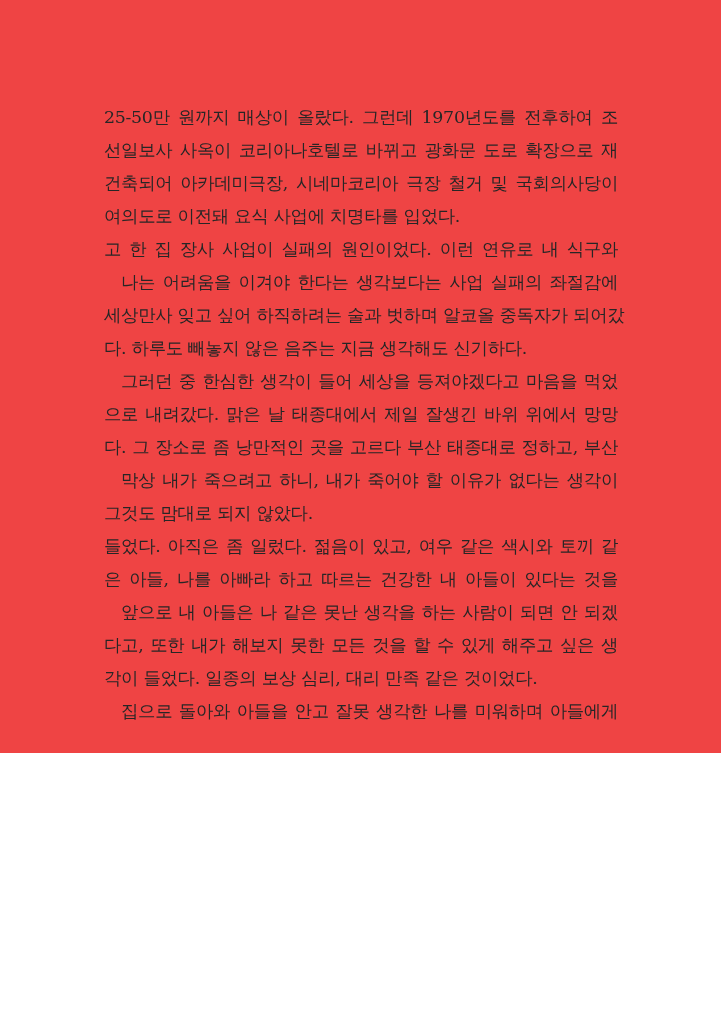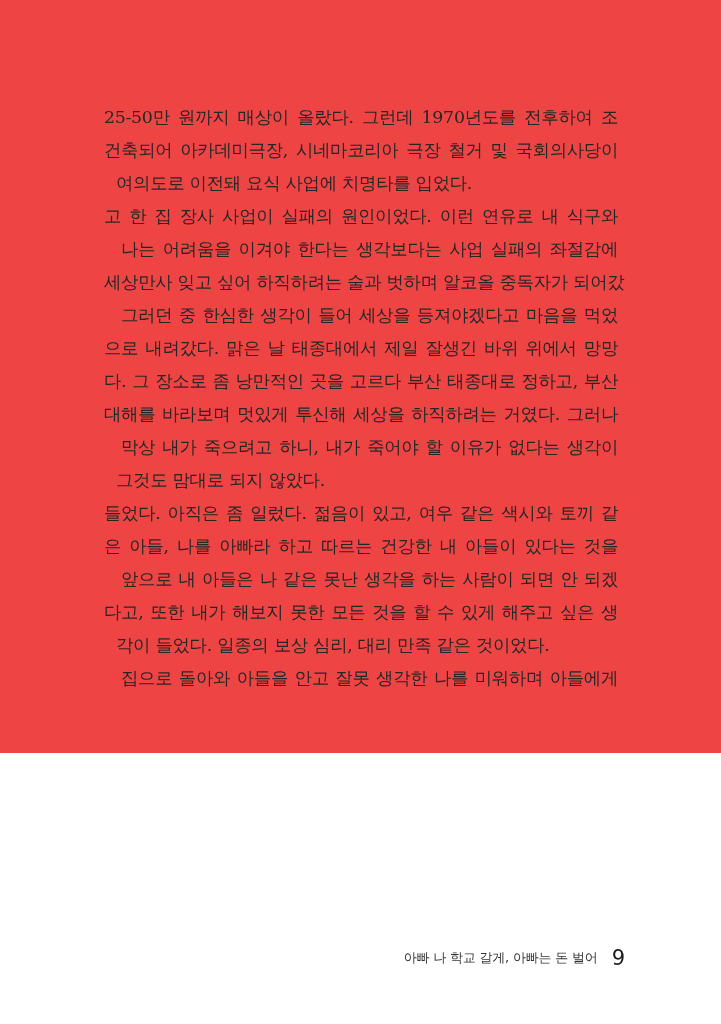--- a/index.html
+++ b/index.html
@@ -5,21 +5,21 @@
   html, body { margin: 0; padding: 0; background: #ffffff; }
   body { width: 721px; height: 1024px; position: relative; overflow: hidden; }
   .page { position: absolute; left: 0; top: 0; width: 721px; height: 753px; background: #ef4444; }
   .body-text {
     position: absolute; left: 104px; top: 101px; width: 514px;
     font-family: "DejaVu Serif", "Liberation Serif", serif;
     font-size: 17.4px; line-height: 33px; color: #262626;
     letter-spacing: -0.3px;
   }
   .line { display: block; white-space: nowrap; height: 33px; text-align: justify; text-align-last: justify; }
-  .line.last { text-align-last: left; margin-left: 12px; }
+  .line.last { text-align-last: left; }
   .line.indent { padding-left: 17px; }
   .footer {
     position: absolute; left: 380px; top: 944px; width: 245px; height: 28px;
     display: flex; align-items: center; justify-content: flex-end;
   }
   .running-title {
     font-family: "DejaVu Sans", "Liberation Sans", sans-serif;
     font-size: 13px; color: #333333; letter-spacing: -0.2px;
   }
   .page-number {
@@ -27,35 +27,32 @@
     font-family: "DejaVu Sans", "Liberation Sans", sans-serif;
     font-size: 21px; color: #1c1c1c;
   }
 </style>
 </head>
 <body>
 
 <div class="page">
   <div class="body-text" id="body-text">
       <span class="line">25-50만 원까지 매상이 올랐다. 그런데 1970년도를 전후하여 조</span>
+      <span class="line">선일보사 사옥이 코리아나호텔로 바뀌고 광화문 도로 확장으로 재</span>
       <span class="line">건축되어 아카데미극장, 시네마코리아 극장 철거 및 국회의사당이</span>
       <span class="line last">여의도로 이전돼 요식 사업에 치명타를 입었다.</span>
       <span class="line">고 한 집 장사 사업이 실패의 원인이었다. 이런 연유로 내 식구와</span>
       <span class="line indent">나는 어려움을 이겨야 한다는 생각보다는 사업 실패의 좌절감에</span>
       <span class="line">세상만사 잊고 싶어 하직하려는 술과 벗하며 알코올 중독자가 되어갔</span>
+      <span class="line last">다. 하루도 빼놓지 않은 음주는 지금 생각해도 신기하다.</span>
       <span class="line indent">그러던 중 한심한 생각이 들어 세상을 등져야겠다고 마음을 먹었</span>
       <span class="line">으로 내려갔다. 맑은 날 태종대에서 제일 잘생긴 바위 위에서 망망</span>
       <span class="line">다. 그 장소로 좀 낭만적인 곳을 고르다 부산 태종대로 정하고, 부산</span>
-      <span class="line">대해를 바라보며 멋있게 투신해 세상을 하직하려는 거였다. 그러나</span>
       <span class="line indent">막상 내가 죽으려고 하니, 내가 죽어야 할 이유가 없다는 생각이</span>
       <span class="line last">그것도 맘대로 되지 않았다.</span>
       <span class="line">들었다. 아직은 좀 일렀다. 젊음이 있고, 여우 같은 색시와 토끼 같</span>
       <span class="line">은 아들, 나를 아빠라 하고 따르는 건강한 내 아들이 있다는 것을</span>
       <span class="line indent">앞으로 내 아들은 나 같은 못난 생각을 하는 사람이 되면 안 되겠</span>
       <span class="line">다고, 또한 내가 해보지 못한 모든 것을 할 수 있게 해주고 싶은 생</span>
       <span class="line last">각이 들었다. 일종의 보상 심리, 대리 만족 같은 것이었다.</span>
       <span class="line indent">집으로 돌아와 아들을 안고 잘못 생각한 나를 미워하며 아들에게</span>
     </div>
-  <div class="footer">
-    <span class="running-title">아빠 나 학교 갈게, 아빠는 돈 벌어</span>
-    <span class="page-number">9</span>
-  </div>
 </div>
 
 </body></html>

